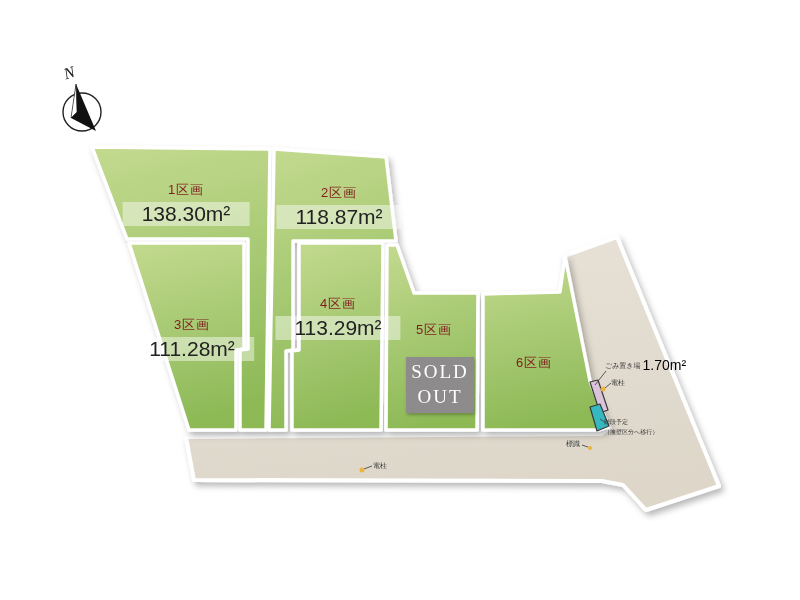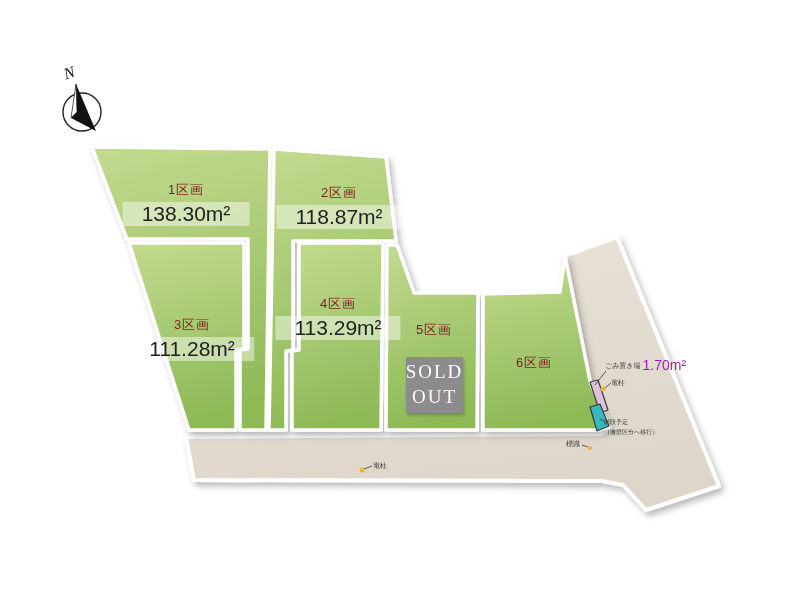--- a/index.html
+++ b/index.html
@@ -5,31 +5,31 @@
   html,body{margin:0;padding:0;}
   body{width:800px;height:600px;overflow:hidden;background:#ffffff;
        font-family:"Liberation Sans","DejaVu Sans",sans-serif;color:#2e2e2e;}
   .stage{position:relative;width:800px;height:600px;background:#ffffff;}
   svg.plan{position:absolute;left:0;top:0;}
   .labels{position:absolute;left:0;top:0;width:800px;height:600px;pointer-events:none;}
   .plot-label{position:absolute;transform:translateX(-50%);text-align:center;white-space:nowrap;}
   .plot-name{font-size:13px;letter-spacing:1px;color:#7f1d1d;}
   .plot-area{display:inline-block;font-size:21px;margin-top:3px;color:#222;
              background:rgba(255,255,255,0.45);padding:0 19px;line-height:1.15;}
-  .sold-box{position:absolute;left:406px;top:357px;width:57px;height:56px;
+  .sold-box{position:absolute;left:406px;top:357px;width:68px;height:56px;
             background:#8d8b8b;color:#ffffff;text-align:center;
             font-family:"Liberation Serif","DejaVu Serif",serif;
             font-size:19px;letter-spacing:2px;line-height:1.3;
             display:flex;align-items:center;justify-content:center;
             box-shadow:1px 2px 3px rgba(0,0,0,0.25);}
   .sold-box span{display:block;width:60px;white-space:normal;}
   .tiny{position:absolute;font-size:7px;color:#333;white-space:nowrap;}
   .garbage-wrap{position:absolute;left:605px;top:357px;display:flex;align-items:flex-end;gap:2px;white-space:nowrap;}
   .garbage-name{font-size:7px;color:#333;padding-bottom:2px;}
-  .garbage-area{font-size:14px;color:#a21caf;}
+  .garbage-area{font-size:14px;color:#000000;}
   .note{position:absolute;left:604px;top:418px;font-size:6px;line-height:1.6;color:#333;white-space:nowrap;}
   .north-n{position:absolute;left:64px;top:64px;font-size:16px;font-style:italic;
            font-family:"Liberation Serif","DejaVu Serif",serif;color:#1a1a1a;
            transform:rotate(-18deg);}
 </style>
 </head>
 <body>
 
 <div class="stage">
 

